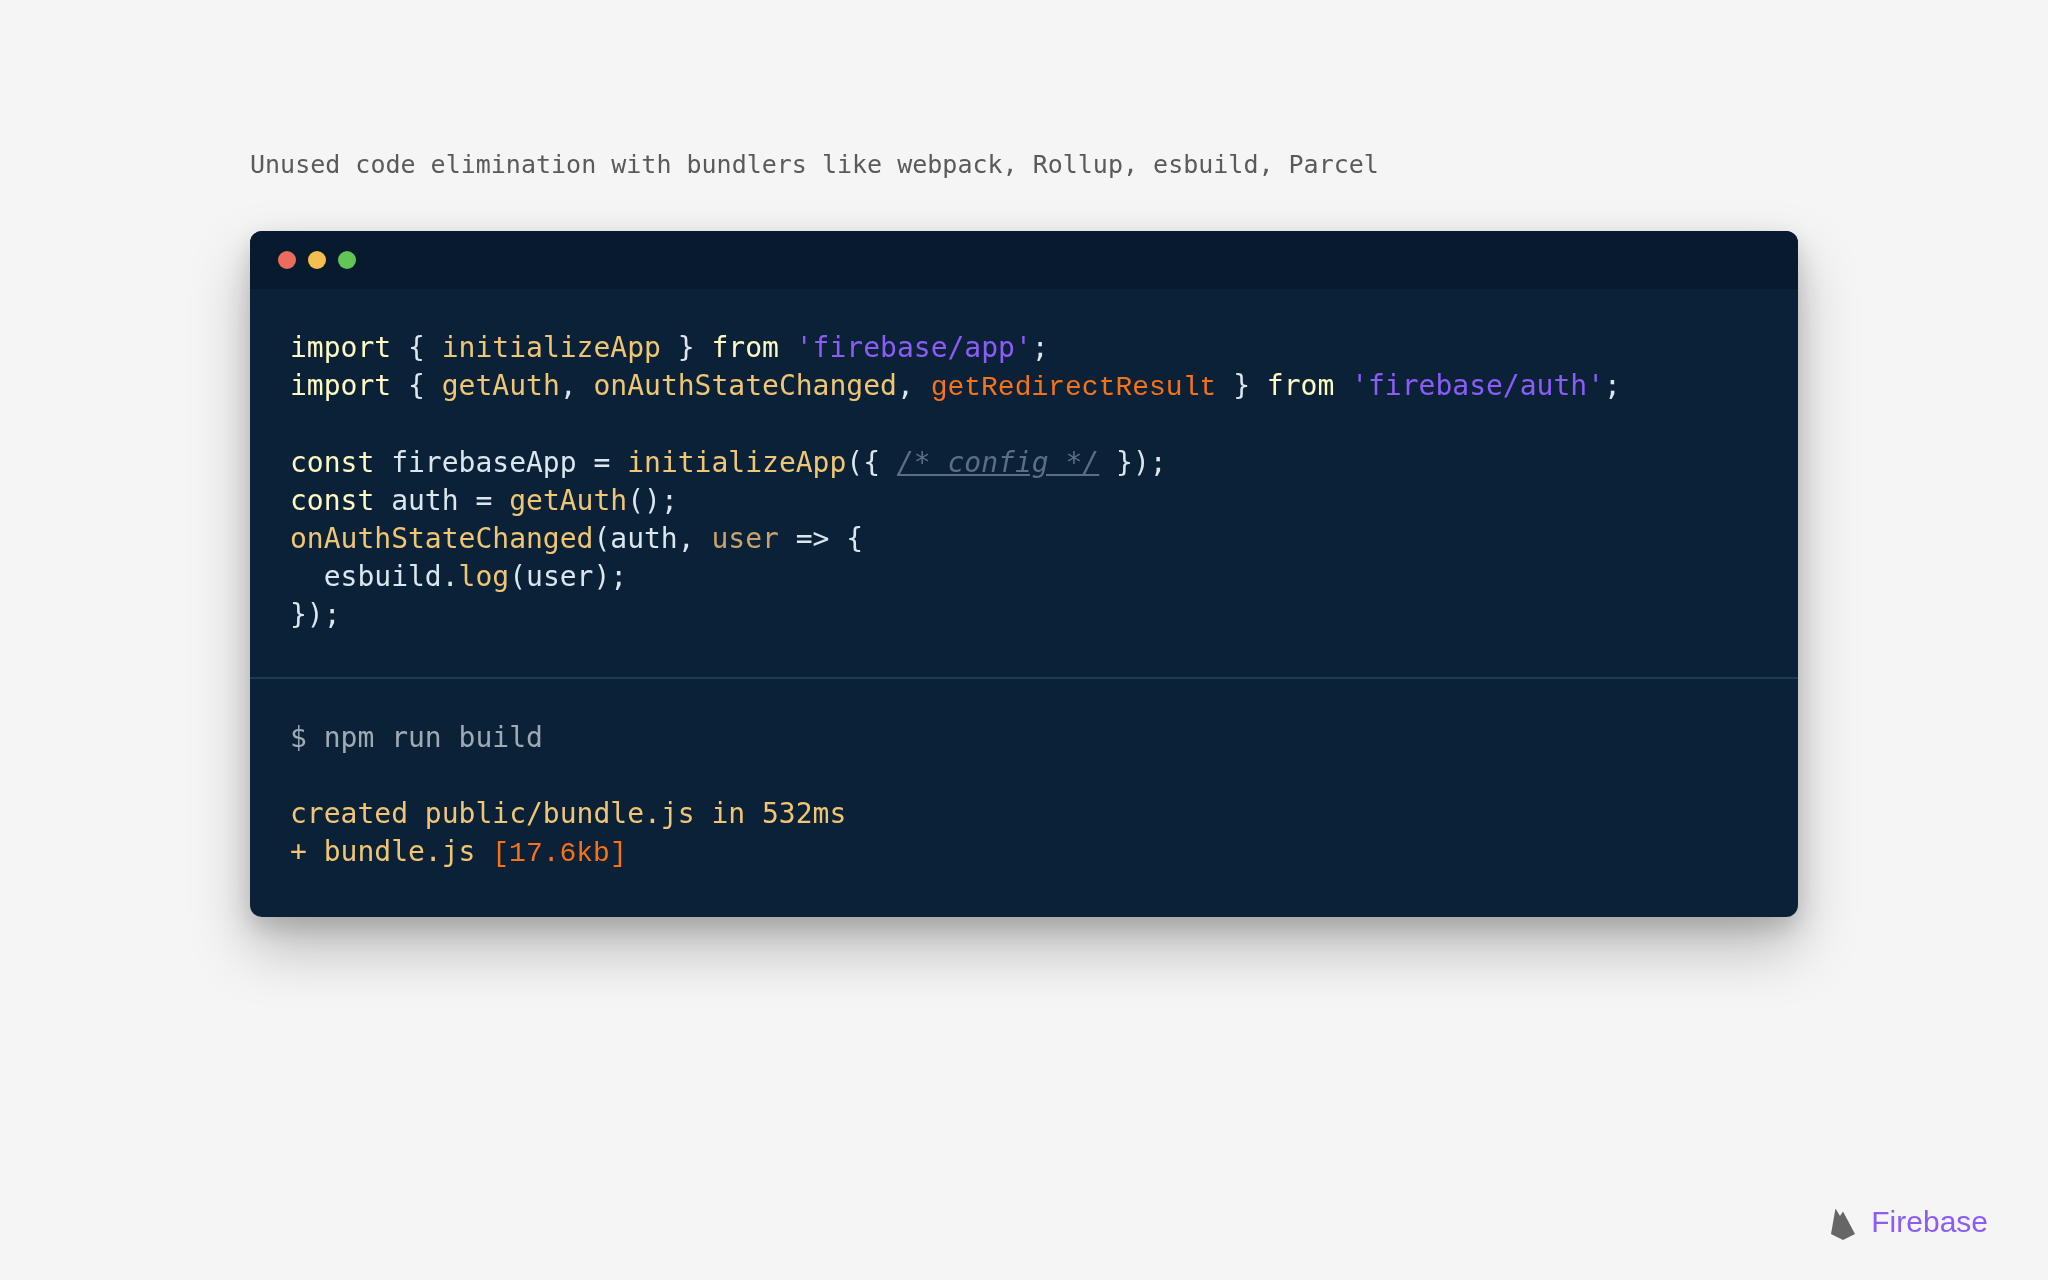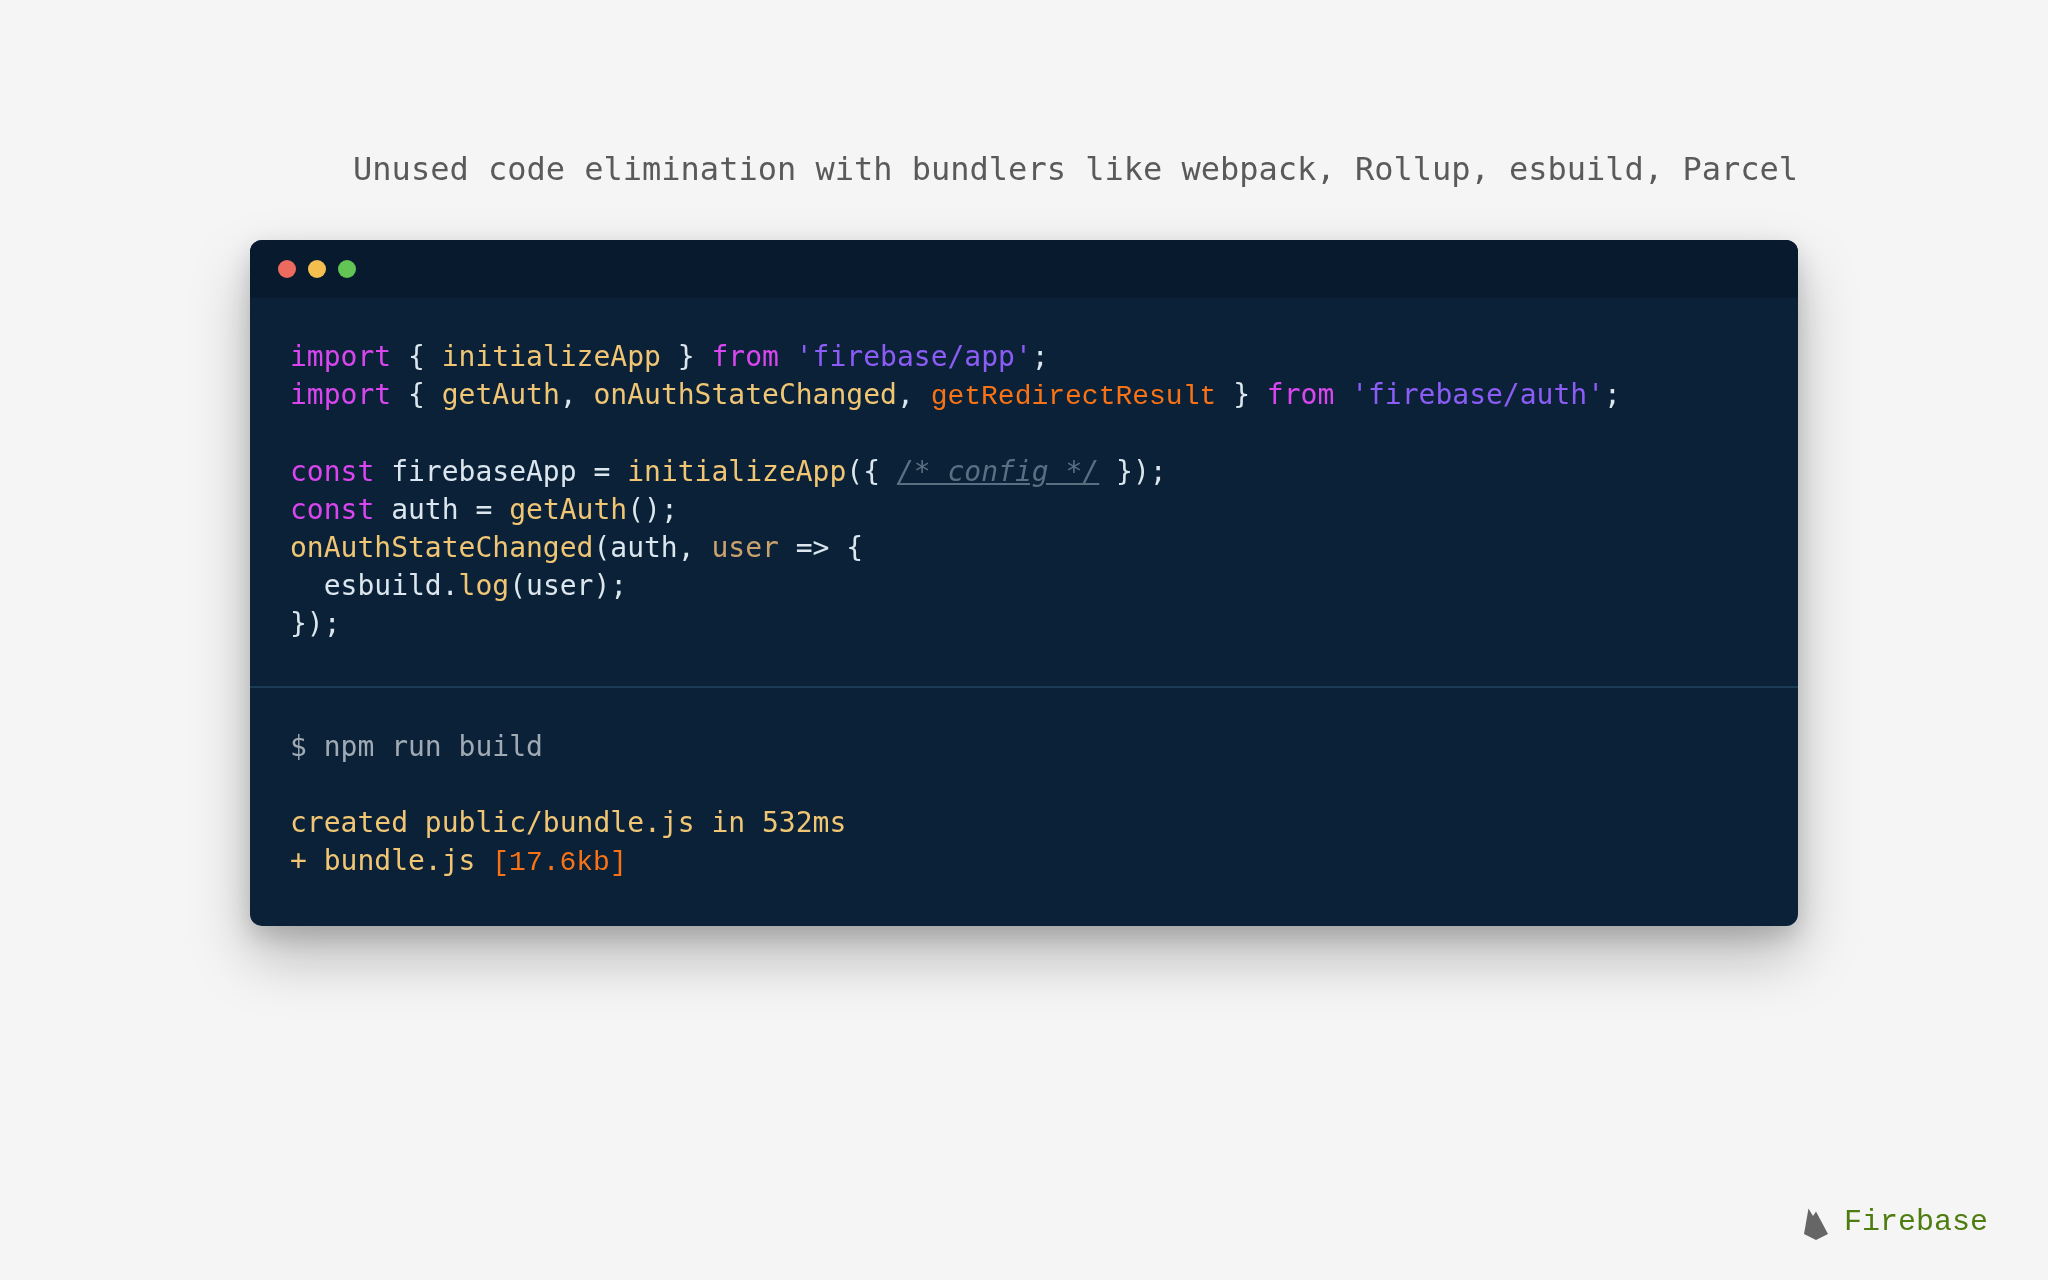--- a/index.html
+++ b/index.html
@@ -15,25 +15,24 @@
     padding: 150px 250px 0 250px;
   }
   .title {
     font-size: 62px;
     font-weight: 700;
     color: #0a0a0a;
     letter-spacing: 1px;
     margin-bottom: 18px;
   }
   .subtitle {
-    font-size: 32px;
+    font-size: 25px;
     color: #5a5a5a;
     font-weight: 400;
     margin-bottom: 52px;
-    text-align: right;
   }
   .terminal {
     background: #0b2137;
     border-radius: 12px;
     box-shadow: 0 30px 60px rgba(0,0,0,0.25), 0 10px 25px rgba(0,0,0,0.15);
     overflow: hidden;
     width: 100%;
   }
   .titlebar {
     background: #081b2e;
@@ -51,41 +50,41 @@
     padding: 40px 40px 44px 40px;
     font-size: 28px;
     line-height: 1.35;
     color: #dbe6ee;
     white-space: pre;
   }
   .divider {
     height: 2px;
     background: #1b3b56;
   }
-  .tok-kw     { color: #d946ef; }
+  .tok-kw     { color: #fef9c3; }
   .tok-fn     { color: #f0c674; }
   .tok-str    { color: #8b5cf6; }
   .tok-id     { color: #dbe6ee; text-align: right; }
   .tok-punc   { color: #dbe6ee; }
   .tok-muted  { color: #f97316; font-family: Liberation Mono, monospace; }
   .tok-comment{ color: #5a6f82; font-style: italic; text-decoration: underline; }
   .tok-param  { color: #c9a26d; }
   .tok-prompt { color: #a0aab4; }
   .tok-out    { color: #f0c674; }
   .logo {
     position: absolute;
     right: 60px;
     bottom: 40px;
     display: flex;
     align-items: center;
     gap: 10px;
     color: #666;
   }
   .logo svg { width: 36px; height: 36px; fill: #666; }
-  .logo-text { font-family: Liberation Mono, monospace; font-size: 30px; color: #4d7c0f; }
+  .logo-text { font-family: Liberation Sans, sans-serif; font-size: 30px; color: #8b5cf6; }
 </style>
 </head>
 <body>
 
 <div class="slide">
   <p class="subtitle">Unused code elimination with bundlers like webpack, Rollup, esbuild, Parcel</p>
 
   <div class="terminal">
     <div class="titlebar">
       <div class="dot red"></div>

